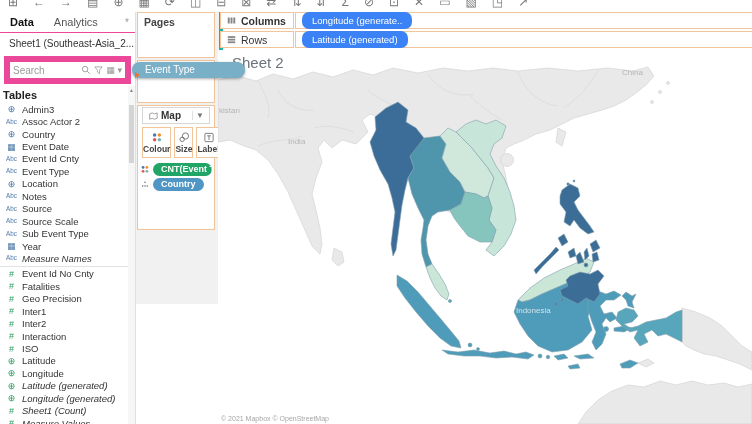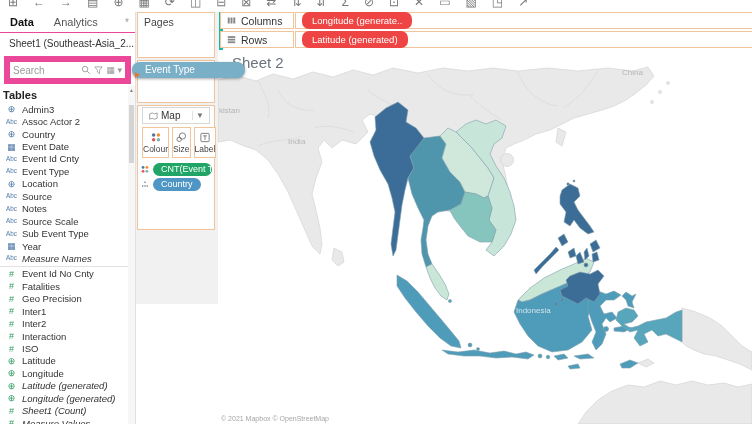--- a/index.html
+++ b/index.html
@@ -31,21 +31,21 @@
   .fic.green{color:#2f9e60;}
   .fic.t-abc{font-size:6.3px;}
   .flab{font-size:9.5px;white-space:nowrap;overflow:hidden;color:#333;}
   .flab.it{font-style:italic;}
   .measures{border-top:1px solid #e2e2e2;margin-top:1px;padding-top:1px;}
   .vscroll{position:absolute;right:0;top:74px;bottom:0;width:7px;background:#f6f6f6;}
   .vthumb{margin:10px 1px 0 1px;height:58px;background:#d4d4d4;}
   .varrow{text-align:center;font-size:5px;color:#888;line-height:9px;}
   
   .cardscol{position:absolute;left:136px;top:12px;width:83px;height:292px;background:#f1f1f1;
-            border-right:4px solid #14b8a6;}
+            border-right:4px solid #14b8a6;font-weight:bold;}
   .card{position:absolute;left:1px;right:4px;background:#fff;border:1px solid #f2c49b;}
   .card-label{font-size:10.5px;color:#444;padding:3px 6px;}
   .card.pages{top:0;height:44px;}
   .card.filters{top:48px;height:41px;}
   .card.marks{top:93px;height:123px;}
   .drop-caret{position:absolute;left:135px;top:72px;width:0;height:0;z-index:11;
               border-top:3px solid transparent;border-bottom:3px solid transparent;
               border-left:5px solid #e8762d;}
   .marktype{margin:1px 4px 3px 4px;height:15px;border:1px solid #d6d6d6;display:flex;
             align-items:center;font-size:10px;color:#333;padding:0 5px;gap:3px;}
@@ -55,25 +55,25 @@
         align-items:center;justify-content:center;gap:1px;font-size:8.5px;color:#444;cursor:default;}
   .mpills{margin-top:4px;}
   .mpill-row{display:flex;align-items:center;gap:3px;padding:1px 2px;}
   .mpill{height:13px;border-radius:7px;color:#fff;font-size:9px;line-height:13px;
          padding:0 8px;white-space:nowrap;overflow:hidden;flex:1;}
   .mpill.green{background:#21a567;}
   .mpill.blue{background:#4f96c4;max-width:46px;flex:none;}
   
   .shelfbox{position:absolute;background:#fff;border:1px solid #f2c49b;display:flex;
             align-items:center;font-size:10.5px;color:#333;gap:5px;padding:0 6px;}
-  .colslabel{left:220px;top:12px;width:60px;height:15px;}
+  .colslabel{left:220px;top:12px;width:60px;height:15px;font-weight:bold;}
   .colspills{left:295px;top:12px;width:450px;height:15px;}
   .rowslabel{left:220px;top:31px;width:60px;height:15px;}
   .rowspills{left:295px;top:31px;width:450px;height:15px;}
-  .gpill{height:13px;border-radius:7px;background:#ef4444;color:#fff;font-size:9.5px;
+  .gpill{height:13px;border-radius:7px;background:#3b82f6;color:#fff;font-size:9.5px;
          line-height:13px;padding:2px 10px;white-space:nowrap;}
   
   .sheet-title{position:absolute;left:232px;top:54px;font-size:15px;color:#6b737c;z-index:3;}
   .mapsvg{position:absolute;left:218px;top:50px;width:534px;height:374px;}
   .country{stroke:#7fa0ac;stroke-width:0.6;}
   .land{fill:#e9e9e9;stroke:#d4d4d4;stroke-width:0.7;}
   .bline{fill:none;stroke:#d9d9d9;stroke-width:0.7;}
   .maplabel{fill:#b5b5b5;font-size:8px;font-family:"Liberation Sans",sans-serif;}
   .maplabel.onblue{fill:#dcebee;opacity:0.9;}
   .attrib{position:absolute;left:221px;bottom:2px;font-size:7px;color:#a6a6a6;z-index:3;}
@@ -160,25 +160,25 @@
         <div class="frow">
           <span class="fic  t-abc">Abc</span>
           <span class="flab">Event Type</span>
         </div>
         <div class="frow">
           <span class="fic  t-globe">⊕</span>
           <span class="flab">Location</span>
         </div>
         <div class="frow">
           <span class="fic  t-abc">Abc</span>
+          <span class="flab">Notes</span>
+        </div>
+        <div class="frow">
+          <span class="fic  t-abc">Abc</span>
           <span class="flab">Source</span>
-        </div>
-        <div class="frow">
-          <span class="fic  t-abc">Abc</span>
-          <span class="flab">Notes</span>
         </div>
         <div class="frow">
           <span class="fic  t-abc">Abc</span>
           <span class="flab">Source Scale</span>
         </div>
         <div class="frow">
           <span class="fic  t-abc">Abc</span>
           <span class="flab">Sub Event Type</span>
         </div>
         <div class="frow">

